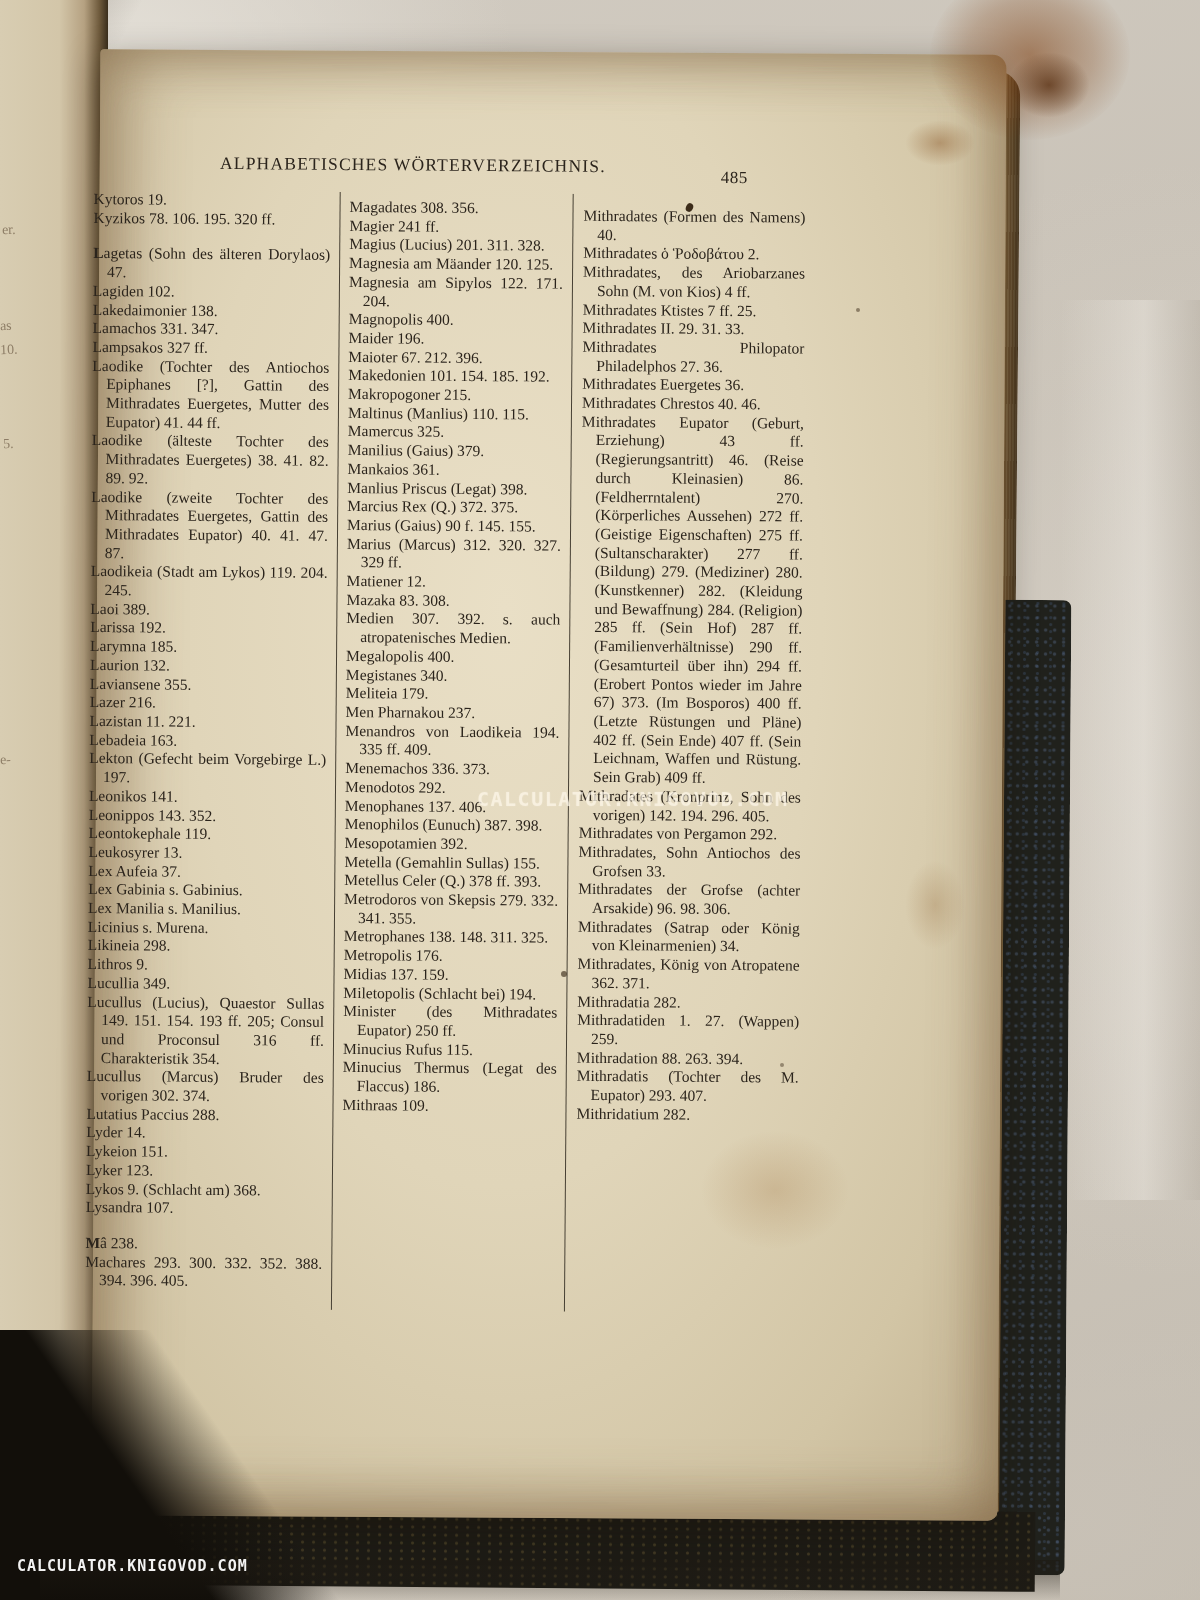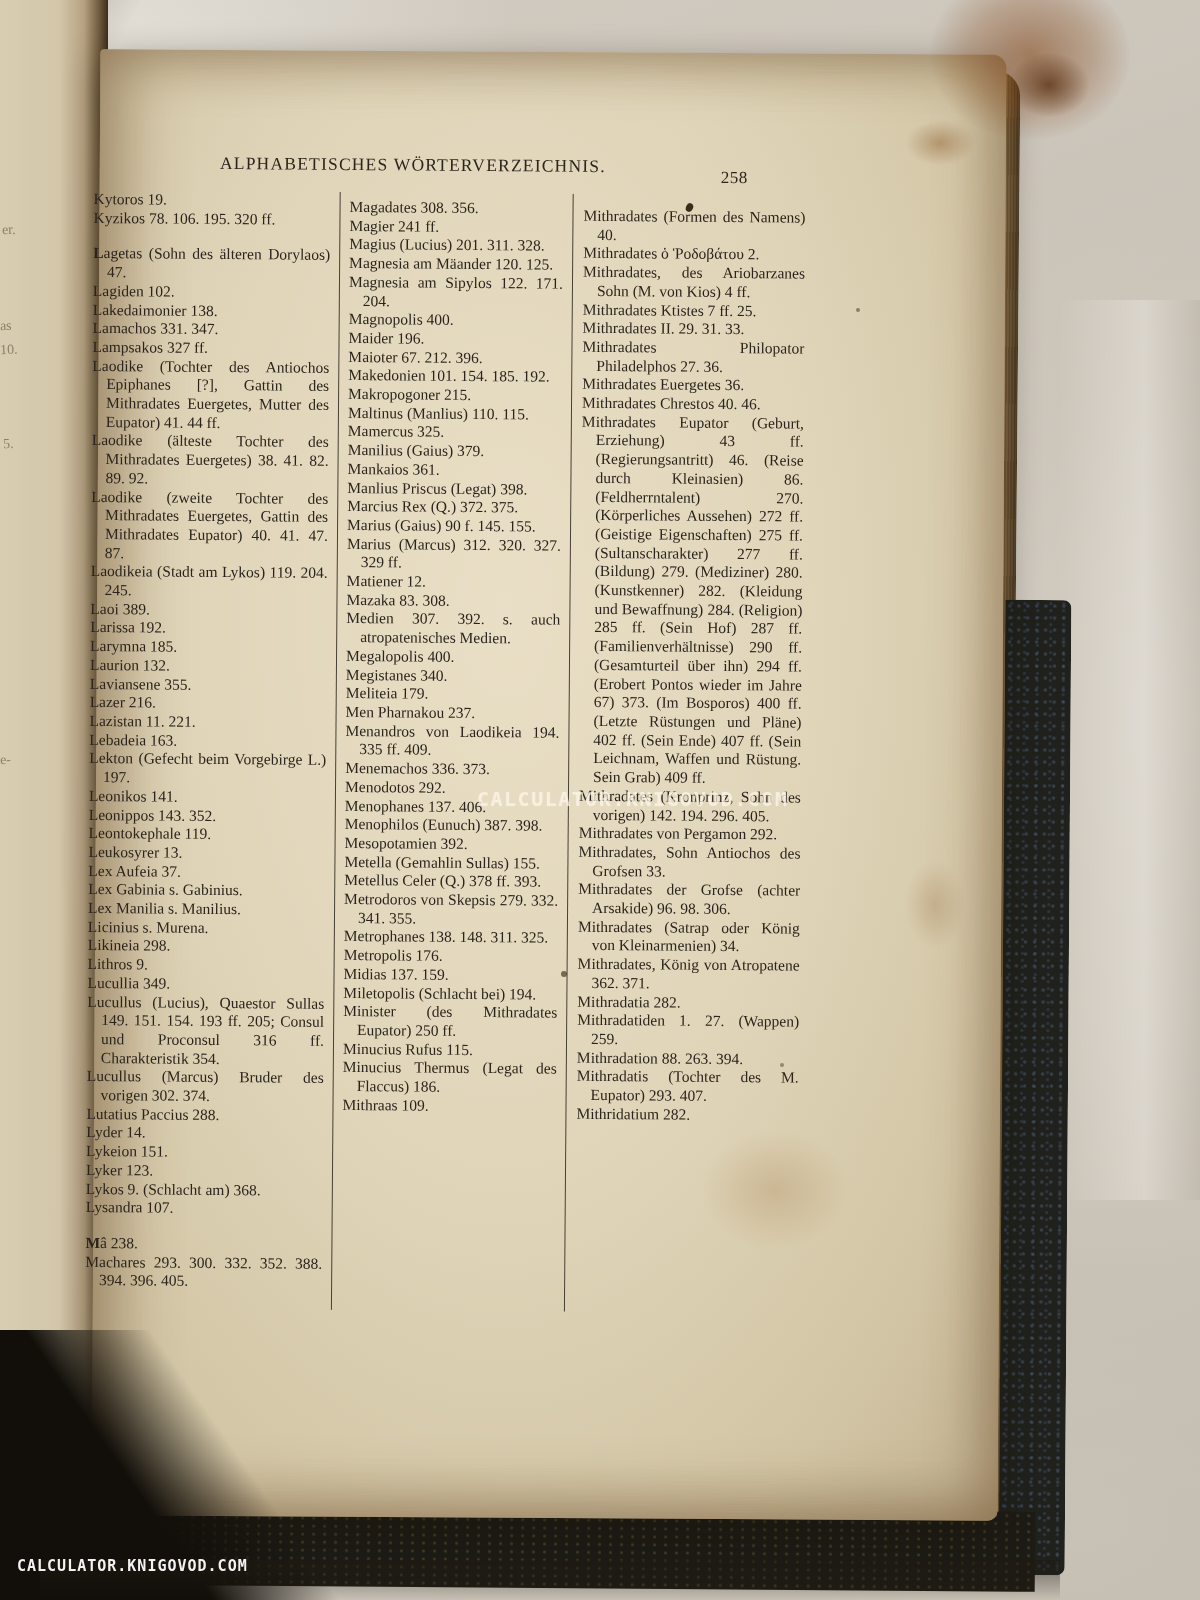--- a/index.html
+++ b/index.html
@@ -103,21 +103,21 @@
 
   <div class="ghost" style="left:2px;top:222px;">er.</div>
   <div class="ghost" style="left:0px;top:318px;">as</div>
   <div class="ghost" style="left:0px;top:342px;">10.</div>
   <div class="ghost" style="left:3px;top:436px;">5.</div>
   <div class="ghost" style="left:0px;top:752px;">e-</div>
 
   <div class="text-block">
     <div class="header-row">
       <div class="header-title">ALPHABETISCHES WÖRTERVERZEICHNIS.</div>
-      <div class="page-num">258</div>
+      <div class="page-num">485</div>
     </div>
     <div class="columns">
       <div class="col col-1">
           <div class="entry">Kytoros 19.</div>
           <div class="entry">Kyzikos 78. 106. 195. 320 ff.</div>
           <div class="entry gap">Lagetas (Sohn des älteren Dorylaos) 47.</div>
           <div class="entry">Lagiden 102.</div>
           <div class="entry">Lakedaimonier 138.</div>
           <div class="entry">Lamachos 331. 347.</div>
           <div class="entry">Lampsakos 327 ff.</div>

